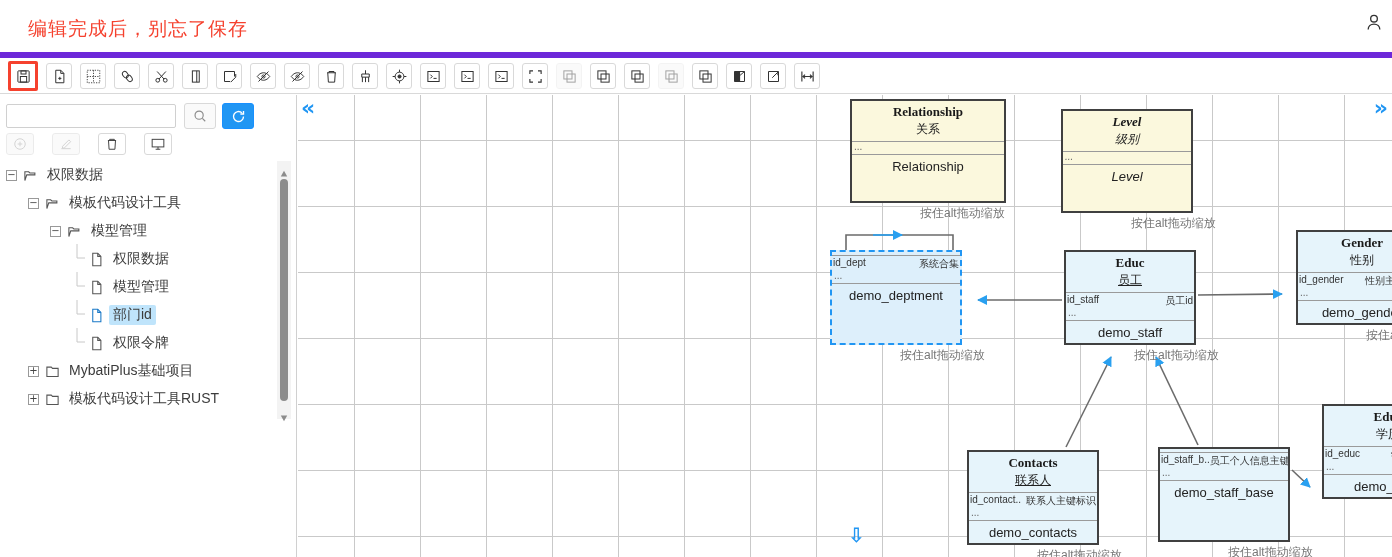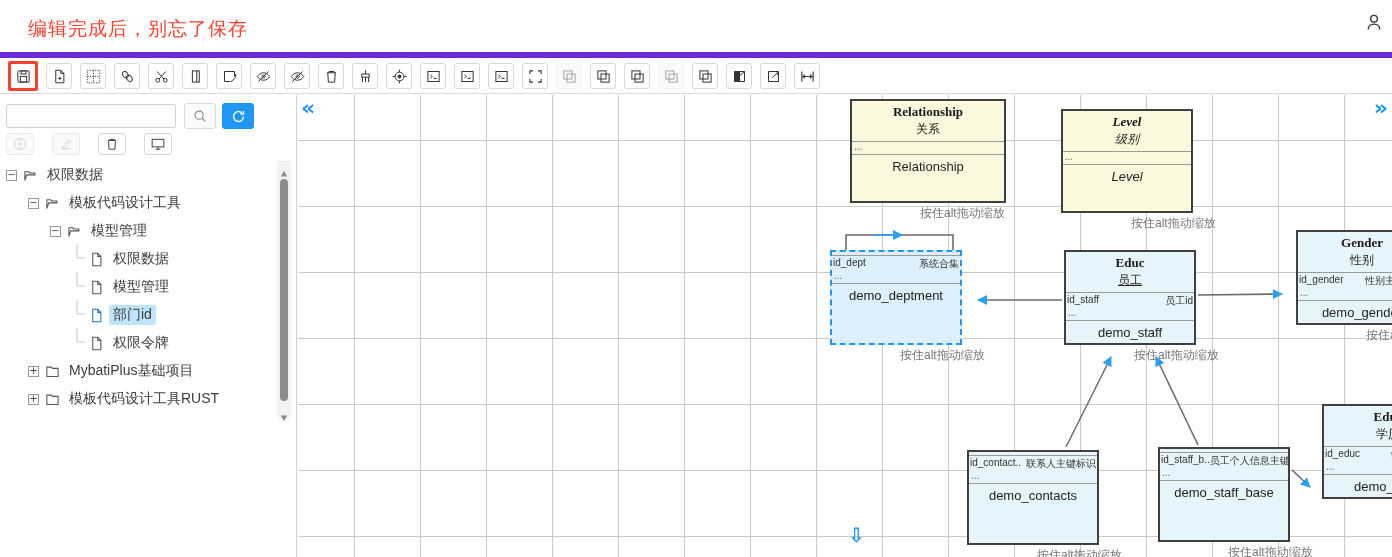--- a/index.html
+++ b/index.html
@@ -569,20 +569,24 @@
           <div class="attr">
             <span>id_gender</span>
             <span>性别主键标识</span>
           </div>
           <div class="dots">...</div>
           <div class="sep"></div>
           <div class="tbl">demo_gender</div>
         </div>
         <div class="hint" style="left: 1068px; top: 232px;">按住alt拖动缩放</div>
         <div class="ent blue" style="left: 669px; top: 355px; width: 132px; height: 95px;">
+          <div class="hd">
+            <div class="en">Contacts</div>
+            <div class="cn u">联系人</div>
+          </div>
           <div class="sep"></div>
           <div class="attr">
             <span>id_contact..</span>
             <span>联系人主键标识</span>
           </div>
           <div class="dots">...</div>
           <div class="sep"></div>
           <div class="tbl">demo_contacts</div>
         </div>
         <div class="hint" style="left: 739px; top: 452px;">按住alt拖动缩放</div>

